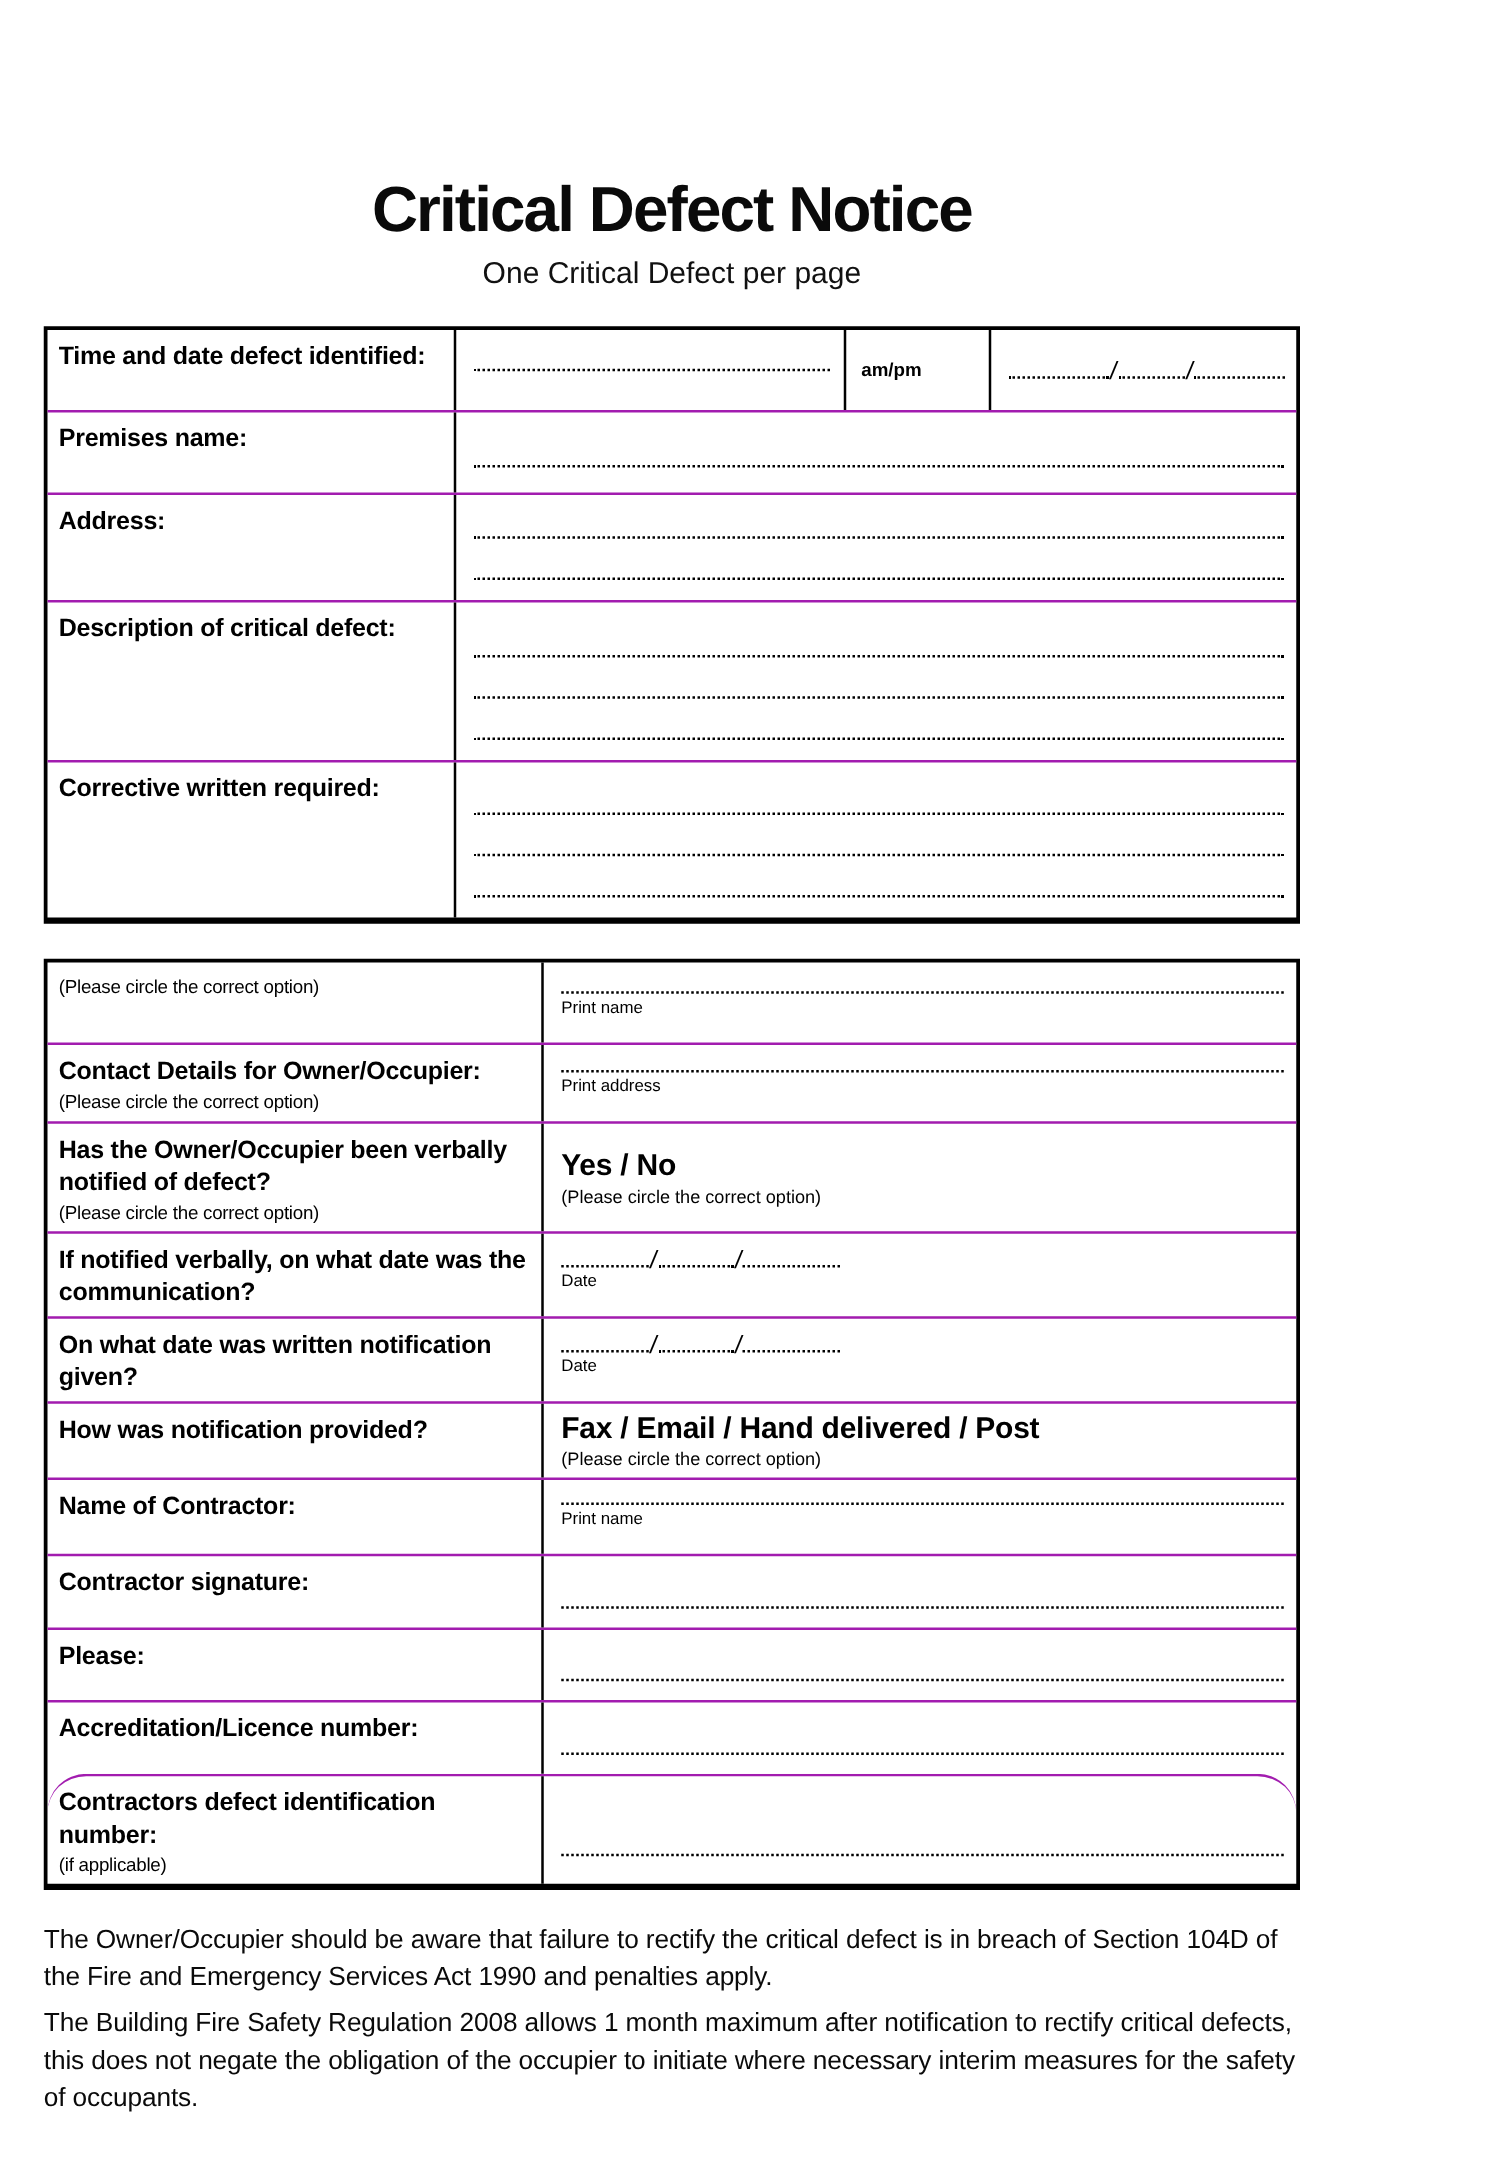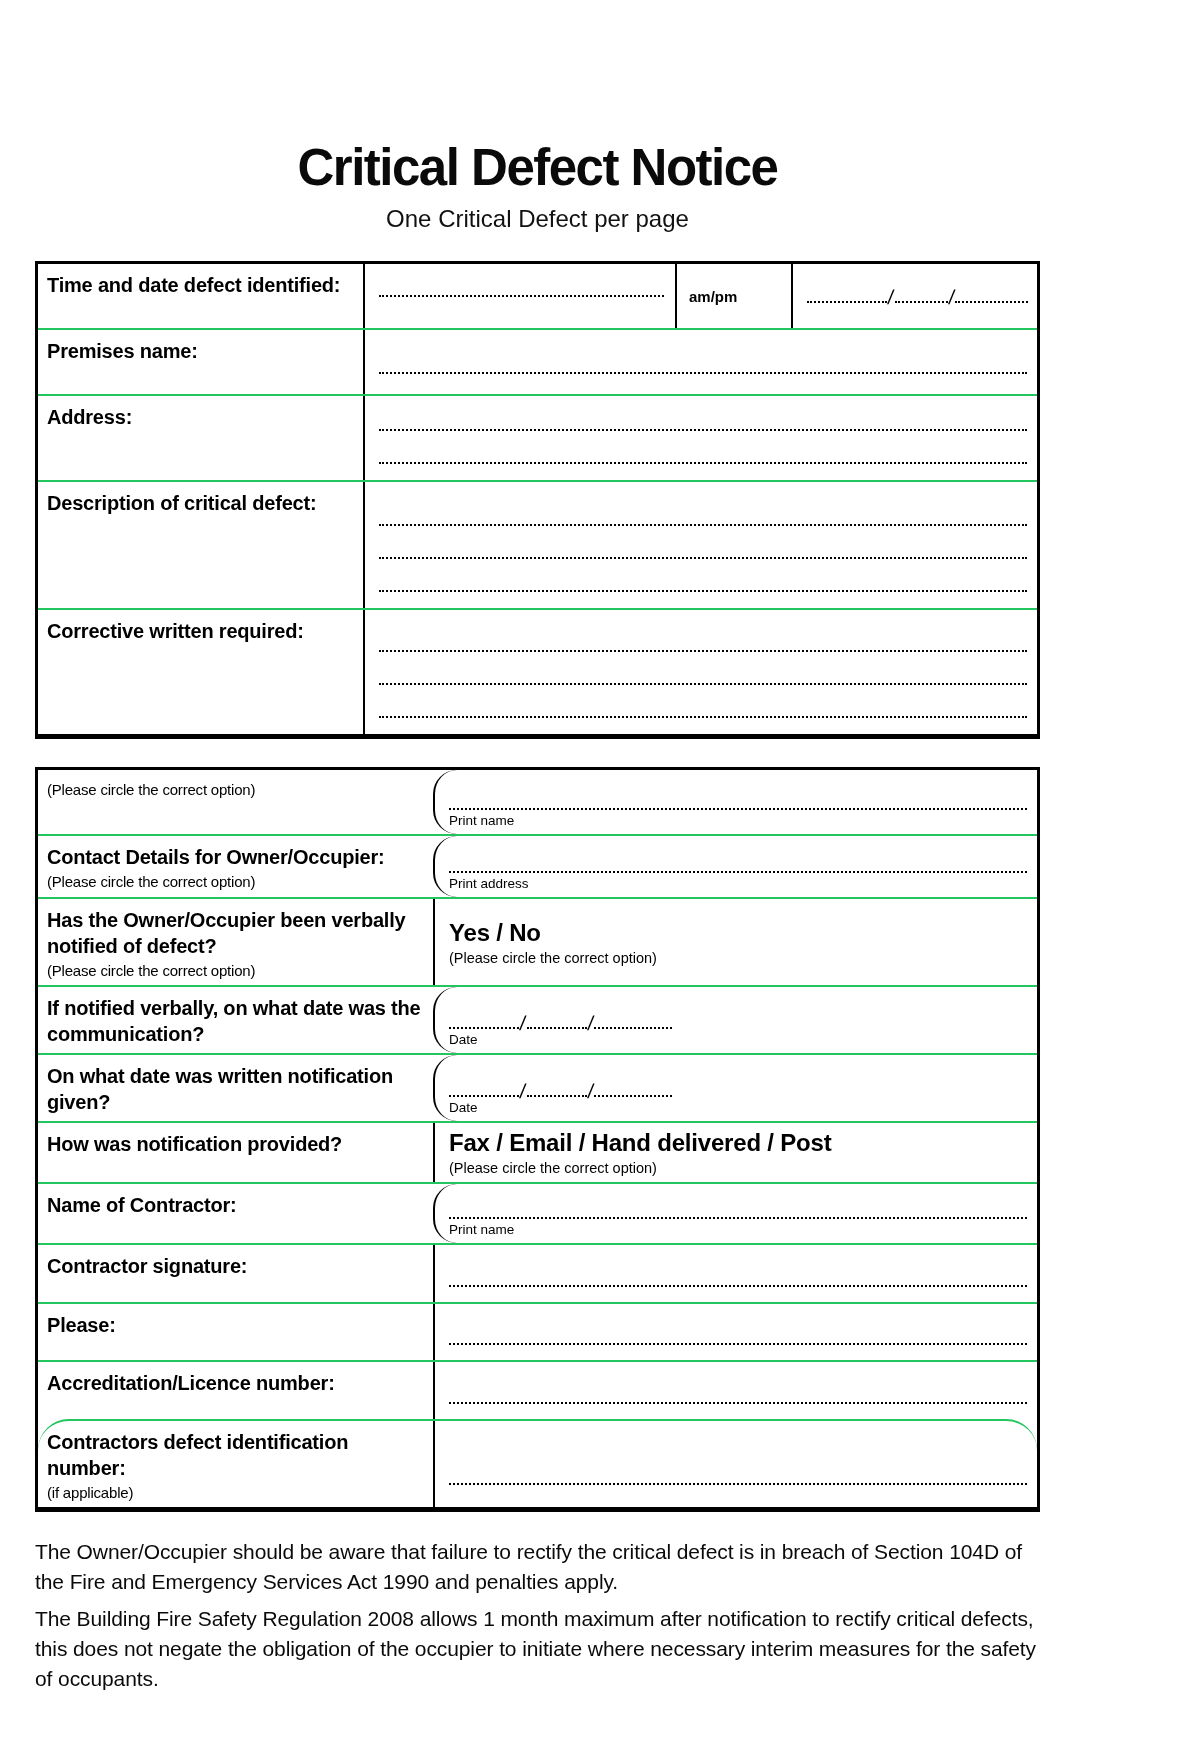--- a/index.html
+++ b/index.html
@@ -12,21 +12,21 @@
   .content { margin-left:35px; width:1005px; }
 
   
   .hdr { padding-top:138px; text-align:center; }
   .title { font-size:51px; font-weight:700; letter-spacing:-1.5px; color:#0a0a0a; }
   .subtitle { font-size:24px; margin-top:8px; color:#111; }
 
   
   .ftable { border:3px solid #000; border-bottom-width:5px; margin-top:28px; }
   .frow { display:grid; }
-  .frow + .frow { border-top:2px solid #22c55e; }
+  .frow + .frow { border-top:2px solid #a21caf; }
 
   .lblcell { padding:8px 10px 6px 9px; }
   .lbl { font-size:20px; font-weight:700; line-height:1.3; letter-spacing:-0.2px; }
   .note { font-size:15px; font-weight:400; margin-top:3px; letter-spacing:-0.2px; }
 
   .vcell { border-left:2px solid #000; display:flex; flex-direction:column; padding:0 10px 0 14px; }
   .v-end    { justify-content:flex-end; }
   .v-center { justify-content:center; }
 
   .dl { display:block; border-bottom:2px dotted #000; height:0; }
@@ -48,21 +48,21 @@
            transform:skewX(-8deg); }
 
   
   .t2 .frow { grid-template-columns:395px 1fr; }
   .t2-r1 { min-height:64px; } .t2-r2  { min-height:63px; } .t2-r3 { min-height:82px; }
   .t2-r4 { min-height:60px; } .t2-r5  { min-height:60px; } .t2-r6 { min-height:61px; }
   .t2-r7 { min-height:61px; } .t2-r8  { min-height:59px; } .t2-r9 { min-height:58px; }
   .t2-r10 { min-height:59px; } .t2-r11 { min-height:85px;border-radius:31px; }
   .bigval { font-size:24px; font-weight:700; letter-spacing:-0.2px; }
   .valnote { font-size:14.5px; margin-top:3px; }
-  .pad-b { padding-bottom:6px;border-radius:24px; }
+  .pad-b { padding-bottom:21px; }
   .pad-b-lg { padding-bottom:15px; }
   .pad-b-xl { padding-bottom:22px; }
   .dateline-narrow { width:235px; }
 
   
   .footer { margin-top:25px; width:1010px; font-size:21px; line-height:1.43;
             letter-spacing:-0.1px; color:#0a0a0a; }
   .footer p + p { margin-top:7px; }
 </style>
 </head>

